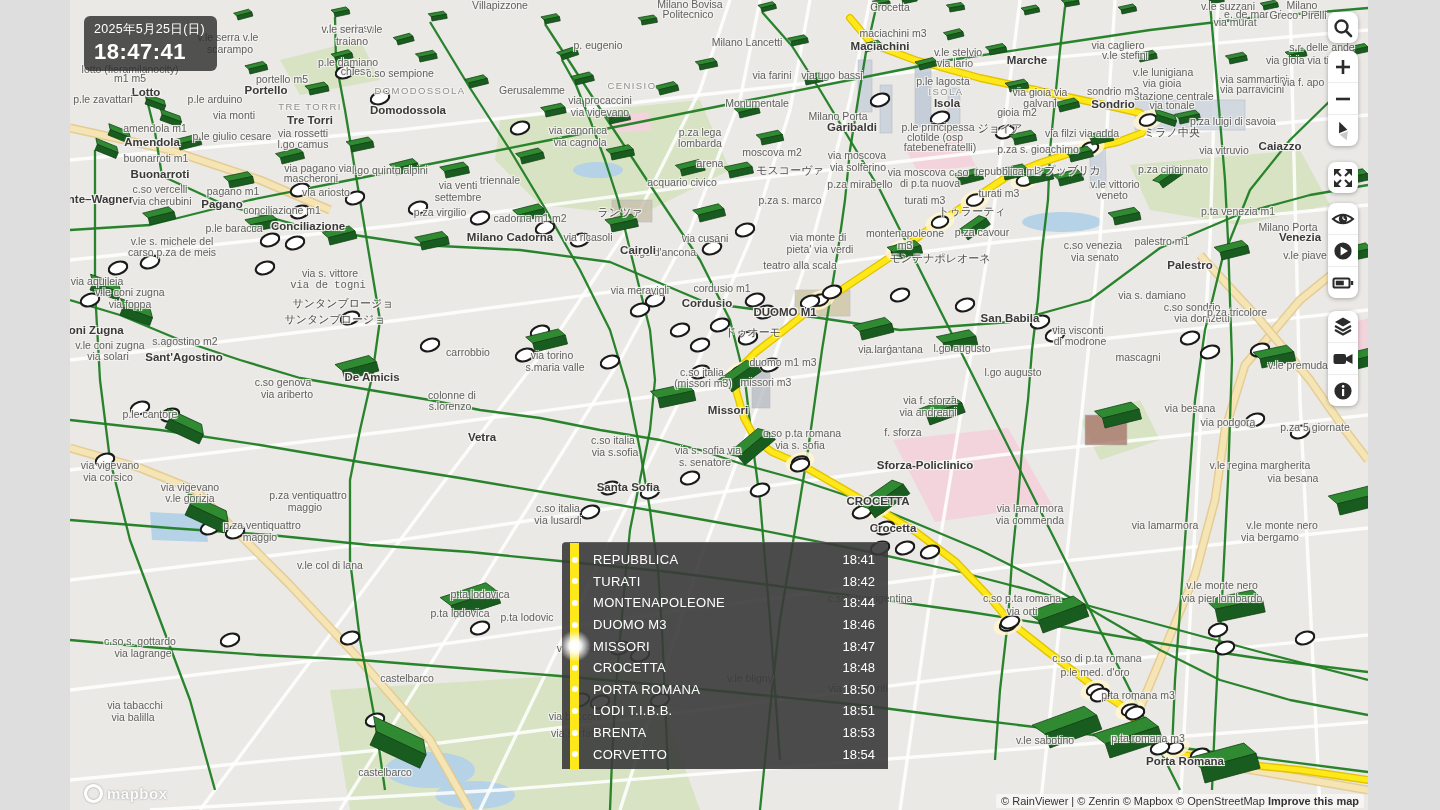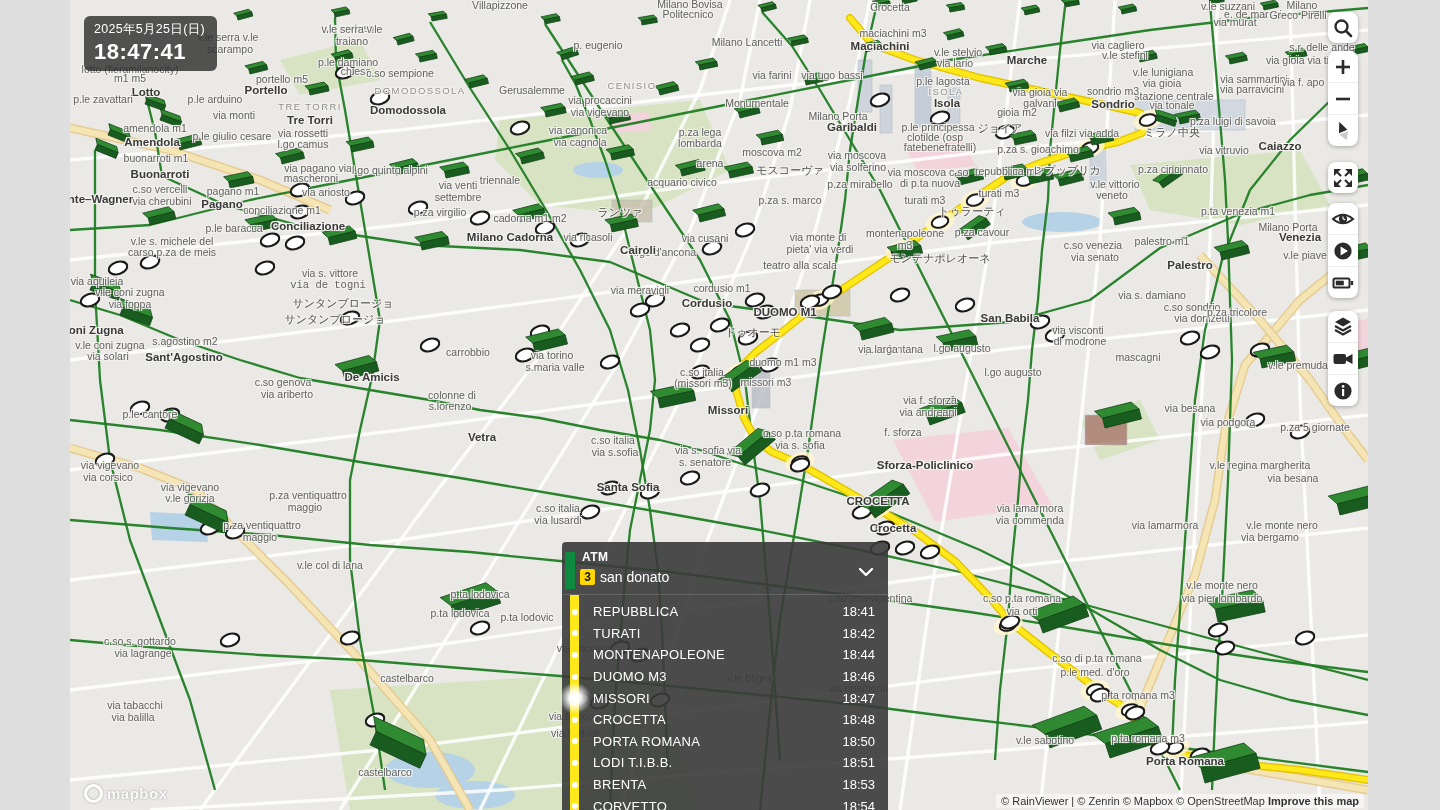--- a/index.html
+++ b/index.html
@@ -992,33 +992,20 @@
   <div class="btn">
     <svg width="30" height="30" viewBox="0 0 30 30">
       <circle cx="15" cy="15" r="8.6" fill="#2b2b2b"></circle>
       <rect x="14" y="13" width="2.2" height="7" fill="#fff"></rect>
       <circle cx="15.1" cy="10.4" r="1.3" fill="#fff"></circle>
     </svg>
   </div>
 </div>
 
 <div id="popup">
-  <div id="popup-head">
-    <div id="route-bar" style="background: rgb(13, 138, 64);"></div>
-    <div id="agency">ATM</div>
-    <div id="route-line2">
-      <div id="route-badge" style="background: rgb(255, 216, 0);">3</div>
-      <div id="route-dest">san donato</div>
-    </div>
-    <div id="popup-chevron">
-      <svg width="16" height="12" viewBox="0 0 16 12">
-        <polyline points="2,3 8,9 14,3" fill="none" stroke="#fff" stroke-width="2.4" stroke-linecap="round" stroke-linejoin="round"></polyline>
-      </svg>
-    </div>
-  </div>
   <div id="stops">
     <div id="stops-line" style="background: rgb(255, 232, 26);"></div>
   <div class="stop">
         <span class="dot"></span>
         <span class="nm">REPUBBLICA</span>
         <span class="tm">18:41</span>
       </div>
       <div class="stop">
         <span class="dot"></span>
         <span class="nm">TURATI</span>

